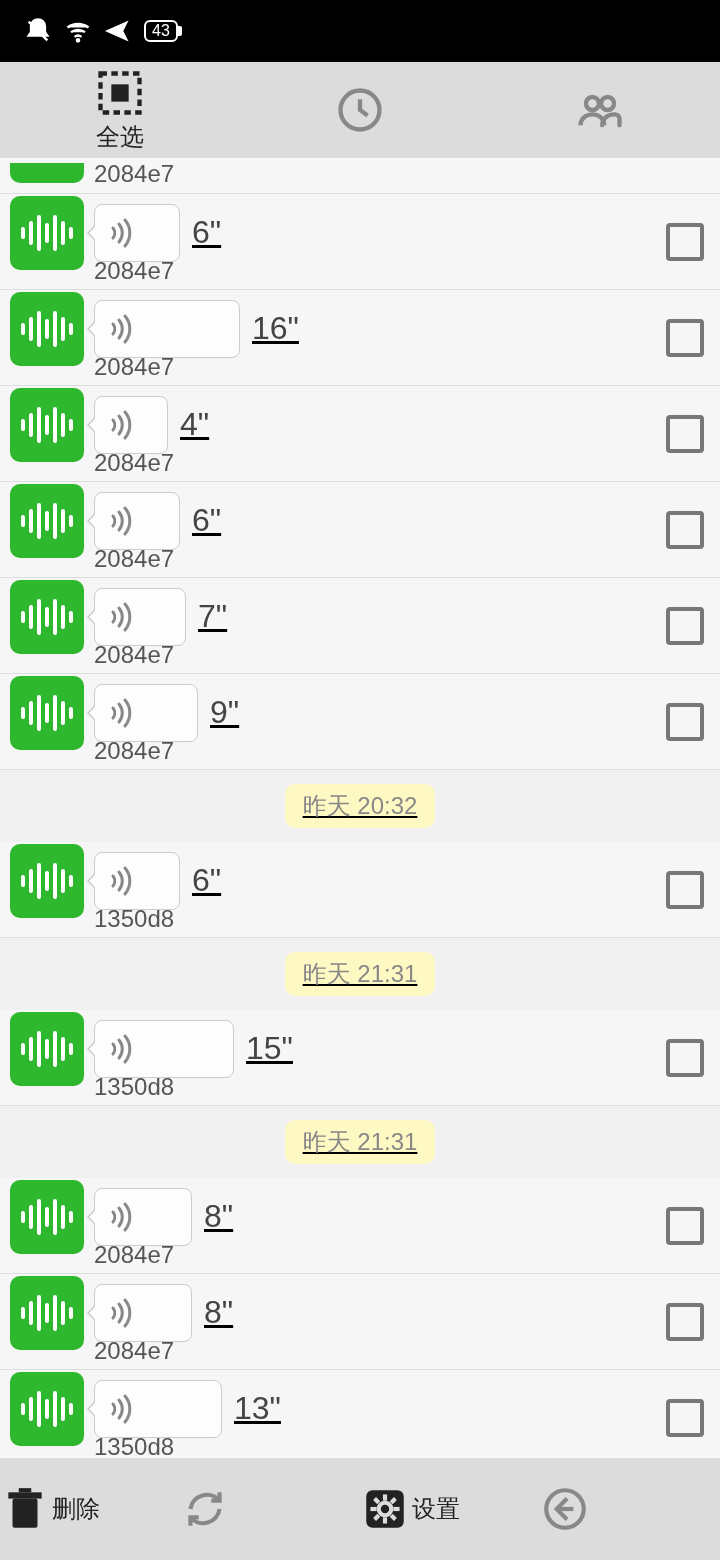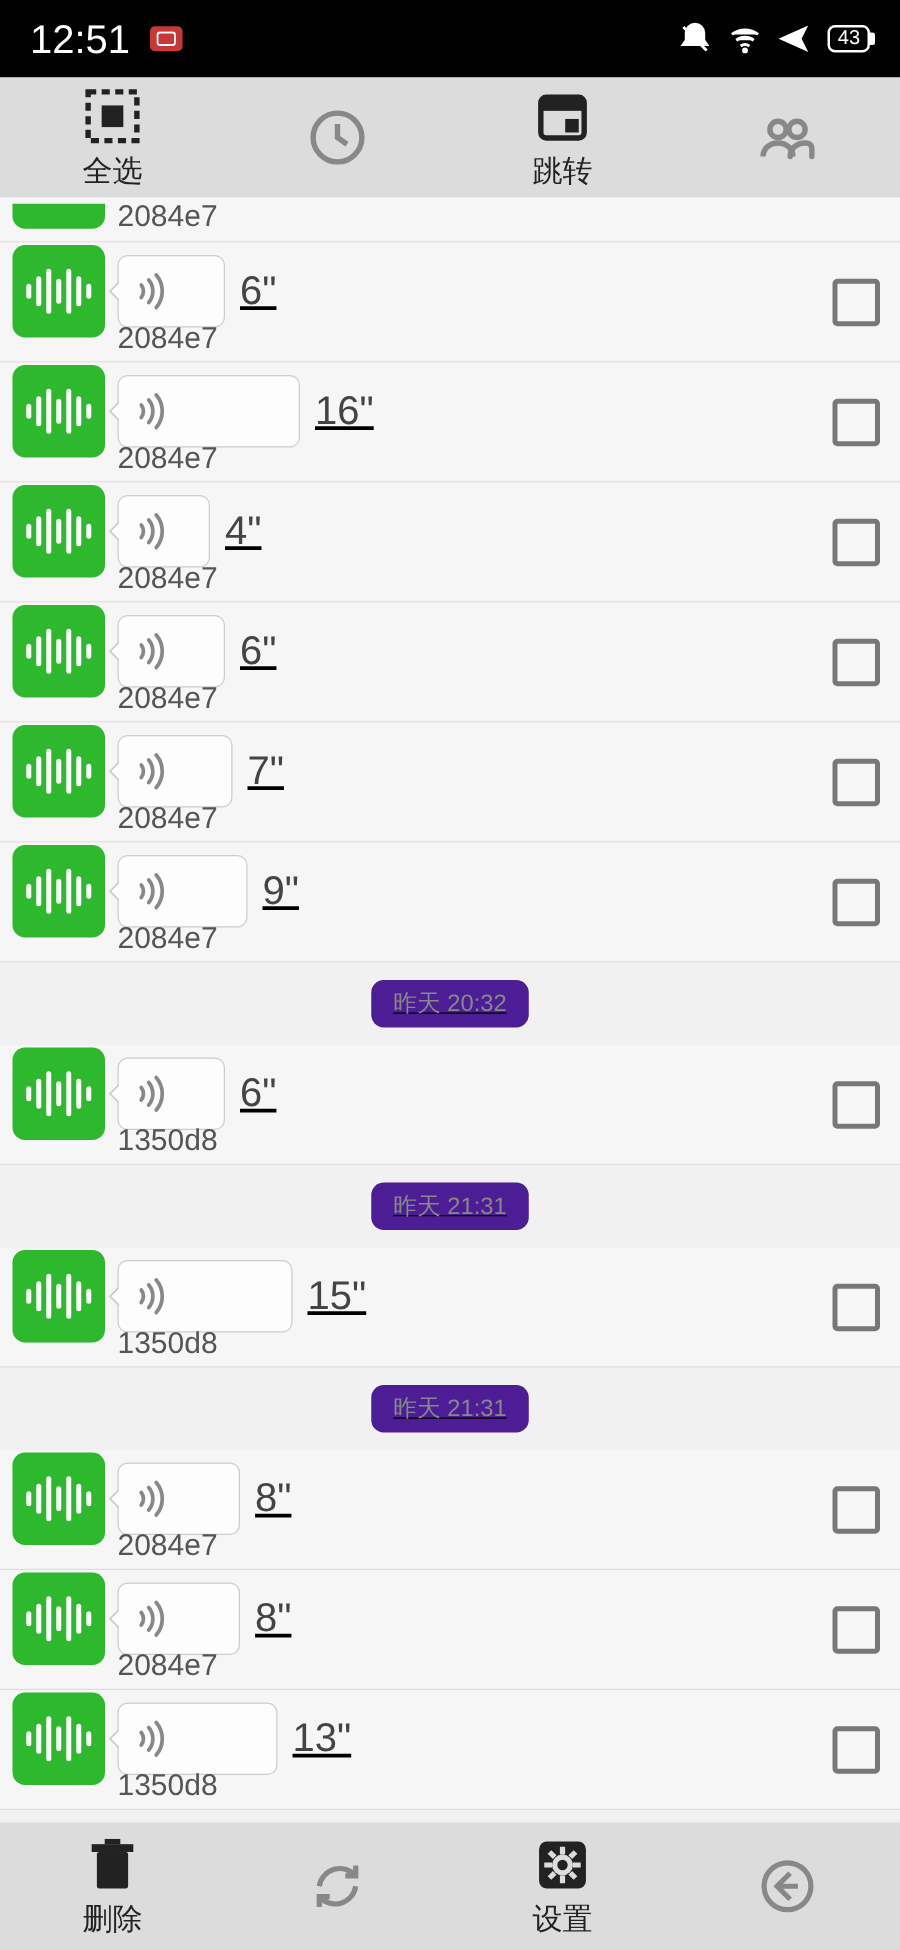--- a/index.html
+++ b/index.html
@@ -168,55 +168,47 @@
     margin-left: auto;
   }
 
   .time-divider {
     display: flex;
     justify-content: center;
     padding: 14px 0;
     background: #f1f1f1;
   }
   .time-pill {
-    background: #4c1d95;
+    background: #fef9c3;
     color: #888;
-    font-size: 19px;
+    font-size: 24px;
     padding: 6px 18px;
     border-radius: 10px;
   }
 
   .bottom-toolbar {
     position: absolute;
     bottom: 0; left: 0; right: 0;
     height: 102px;
     background: #dcdcdc;
     display: flex;
     align-items: center;
     justify-content: space-around;
   }
   .bb-item {
-    display: flex; flex-direction: column; align-items: center;
+    display: flex; flex-direction: row; align-items: center;
     gap: 2px; flex: 1; color: #222;
   }
   .bb-item svg { width: 50px; height: 50px; }
   .bb-label { font-size: 24px; }
 </style>
 </head>
 <body>
 
 <div class="status-bar">
-  <div class="status-left">
-    <span class="clock">12:51</span>
-    <span class="rec-badge">
-      <svg viewBox="0 0 16 12">
-          <rect x="1" y="1" width="14" height="10" rx="2" fill="none" stroke="#fff" stroke-width="1.5"></rect>
-        </svg>
-    </span>
-  </div>
   <div class="status-right">
     <svg viewBox="0 0 24 24" fill="none" stroke="#fff" stroke-width="2">
         <path d="M6 8a6 6 0 0112 0v5l2 3H4l2-3V8z"></path>
         <path d="M4 4l16 16"></path>
       </svg>
     <svg viewBox="0 0 24 24" fill="none" stroke="#fff" stroke-width="2">
         <path d="M3 9a15 15 0 0118 0"></path>
         <path d="M6 13a10 10 0 0112 0"></path>
         <path d="M9 17a5 5 0 016 0"></path>
         <circle cx="12" cy="20" r="1" fill="#fff"></circle>
@@ -234,28 +226,20 @@
         <rect x="6" y="6" width="36" height="36"></rect>
         <rect x="16" y="16" width="16" height="16" fill="#222" stroke="none"></rect>
       </svg>
     <span class="tb-label">全选</span>
   </div>
   <div class="tb-item">
     <svg viewBox="0 0 48 48" fill="none" stroke="#888" stroke-width="4">
         <circle cx="24" cy="24" r="18"></circle>
         <path d="M24 14v10l7 5"></path>
       </svg>
-  </div>
-  <div class="tb-item">
-    <svg viewBox="0 0 48 48" fill="#222">
-        <rect x="8" y="10" width="32" height="30" rx="4" fill="none" stroke="#222" stroke-width="4"></rect>
-        <rect x="8" y="10" width="32" height="10"></rect>
-        <rect x="26" y="26" width="10" height="10"></rect>
-      </svg>
-    <span class="tb-label">跳转</span>
   </div>
   <div class="tb-item">
     <svg viewBox="0 0 48 48" fill="none" stroke="#888" stroke-width="4">
         <circle cx="17" cy="18" r="6"></circle>
         <circle cx="31" cy="18" r="6"></circle>
         <path d="M6 38c0-6 5-10 11-10s11 4 11 10"></path>
         <path d="M26 38c0-6 5-10 11-10s5 4 5 10" stroke-linecap="round"></path>
       </svg>
   </div>
 </div>

